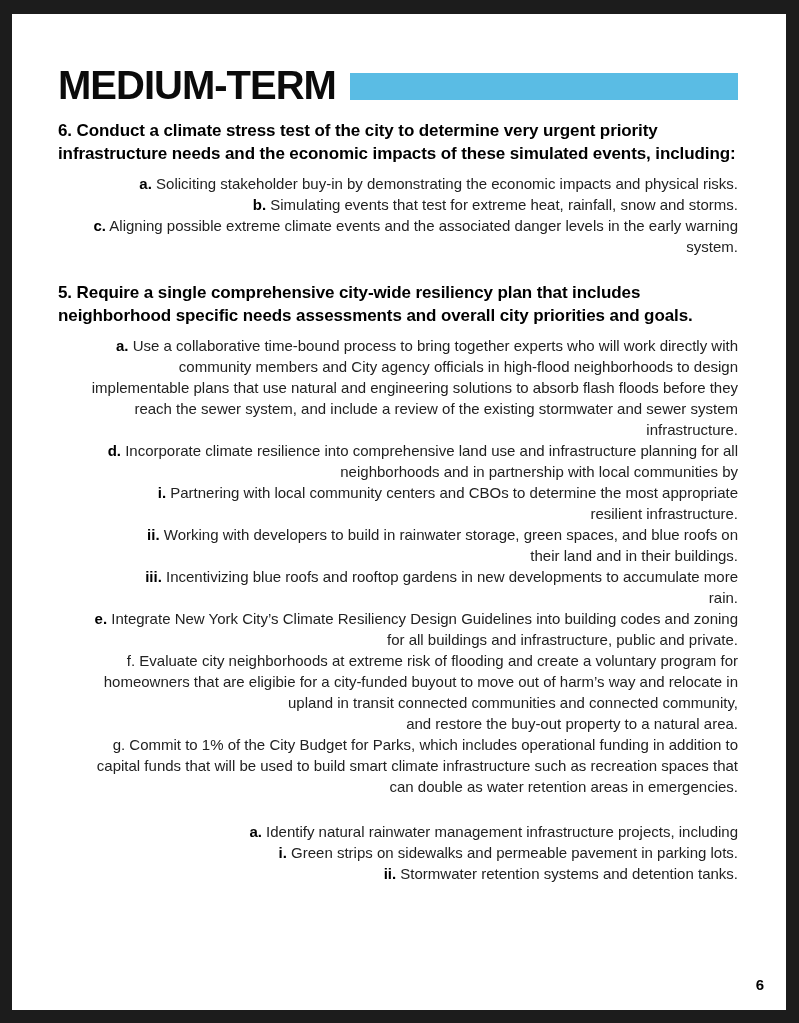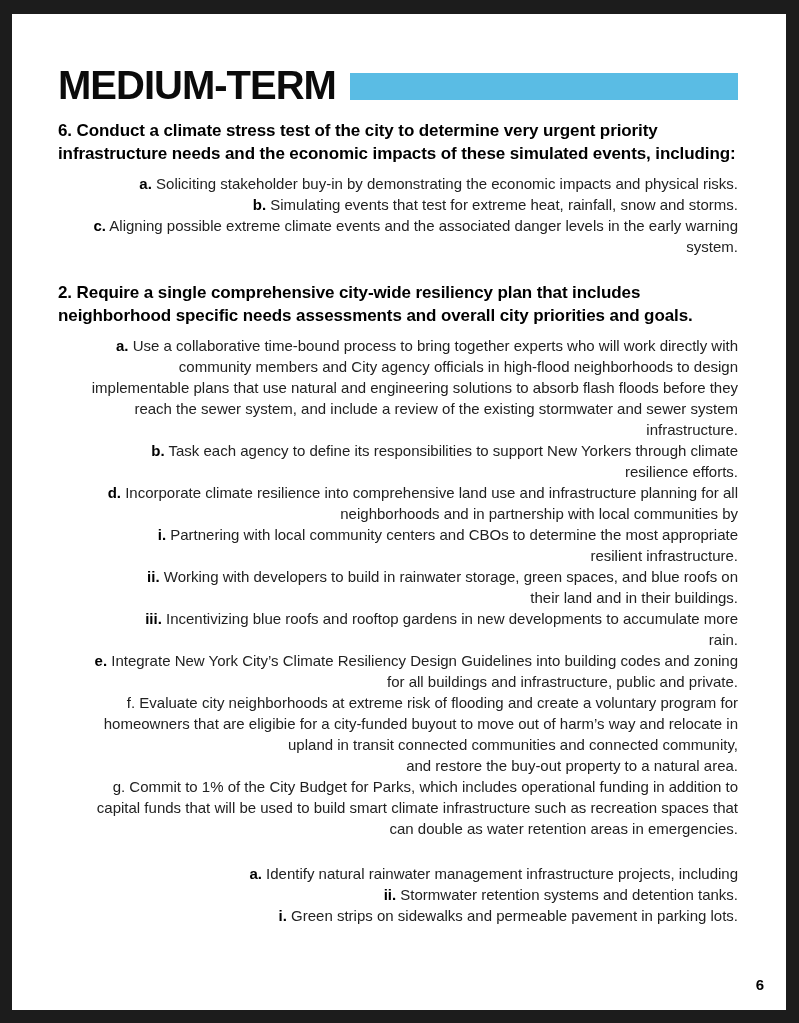--- a/index.html
+++ b/index.html
@@ -65,34 +65,33 @@
         <div class="accent-bar" style="background: rgb(90, 188, 228);"></div>
       </div>
       <div class="sections">
           <div class="section">
             <h2 class="section-heading">6. Conduct a climate stress test of the city to determine very urgent priority infrastructure needs and the economic impacts of these simulated events, including:</h2>
             <p class="item lvl1"><span class="marker bold">a.</span> Soliciting stakeholder buy-in by demonstrating the economic impacts and physical risks.</p>
             <p class="item lvl1"><span class="marker bold">b.</span> Simulating events that test for extreme heat, rainfall, snow and storms.</p>
             <p class="item lvl1"><span class="marker bold">c.</span> Aligning possible extreme climate events and the associated danger levels in the early warning system.</p>
           </div>
           <div class="section">
-            <h2 class="section-heading">2. Require a single comprehensive city-wide resiliency plan that includes neighborhood specific needs assessments and overall city priorities and goals.</h2>
+            <h2 class="section-heading">5. Require a single comprehensive city-wide resiliency plan that includes neighborhood specific needs assessments and overall city priorities and goals.</h2>
             <p class="item lvl1"><span class="marker bold">a.</span> Use a collaborative time-bound process to bring together experts who will work directly with community members and City agency officials in high-flood neighborhoods to design implementable plans that use natural and engineering solutions to absorb flash floods before they reach the sewer system, and include a review of the existing stormwater and sewer system infrastructure.</p>
-            <p class="item lvl1"><span class="marker bold">b.</span> Task each agency to define its responsibilities to support New Yorkers through climate resilience efforts.</p>
             <p class="item lvl1"><span class="marker bold">d.</span> Incorporate climate resilience into comprehensive land use and infrastructure planning for all neighborhoods and in partnership with local communities by</p>
             <p class="item lvl2"><span class="marker bold">i.</span> Partnering with local community centers and CBOs to determine the most appropriate resilient infrastructure.</p>
             <p class="item lvl2"><span class="marker bold">ii.</span> Working with developers to build in rainwater storage, green spaces, and blue roofs on their land and in their buildings.</p>
             <p class="item lvl2"><span class="marker bold">iii.</span> Incentivizing blue roofs and rooftop gardens in new developments to accumulate more rain.</p>
             <p class="item lvl1"><span class="marker bold">e.</span> Integrate New York City’s Climate Resiliency Design Guidelines into building codes and zoning for all buildings and infrastructure, public and private.</p>
             <p class="item lvl1"><span class="marker">f.</span> Evaluate city neighborhoods at extreme risk of flooding and create a voluntary program for homeowners that are eligibie for a city-funded buyout to move out of harm’s way and relocate in upland in transit connected communities and connected community,
 and restore the buy-out property to a natural area.</p>
             <p class="item lvl1"><span class="marker">g.</span> Commit to 1% of the City Budget for Parks, which includes operational funding in addition to capital funds that will be used to build smart climate infrastructure such as recreation spaces that can double as water retention areas in emergencies.</p>
           </div>
           <div class="section">
             <p class="item lvl1"><span class="marker bold">a.</span> Identify natural rainwater management infrastructure projects, including</p>
+            <p class="item lvl2"><span class="marker bold">i.</span> Green strips on sidewalks and permeable pavement in parking lots.</p>
             <p class="item lvl2"><span class="marker bold">ii.</span> Stormwater retention systems and detention tanks.</p>
-            <p class="item lvl2"><span class="marker bold">i.</span> Green strips on sidewalks and permeable pavement in parking lots.</p>
           </div>
         </div>
     </div>
     <div class="page-number">6</div>
   </div>
 </div>
 
 </body></html>

